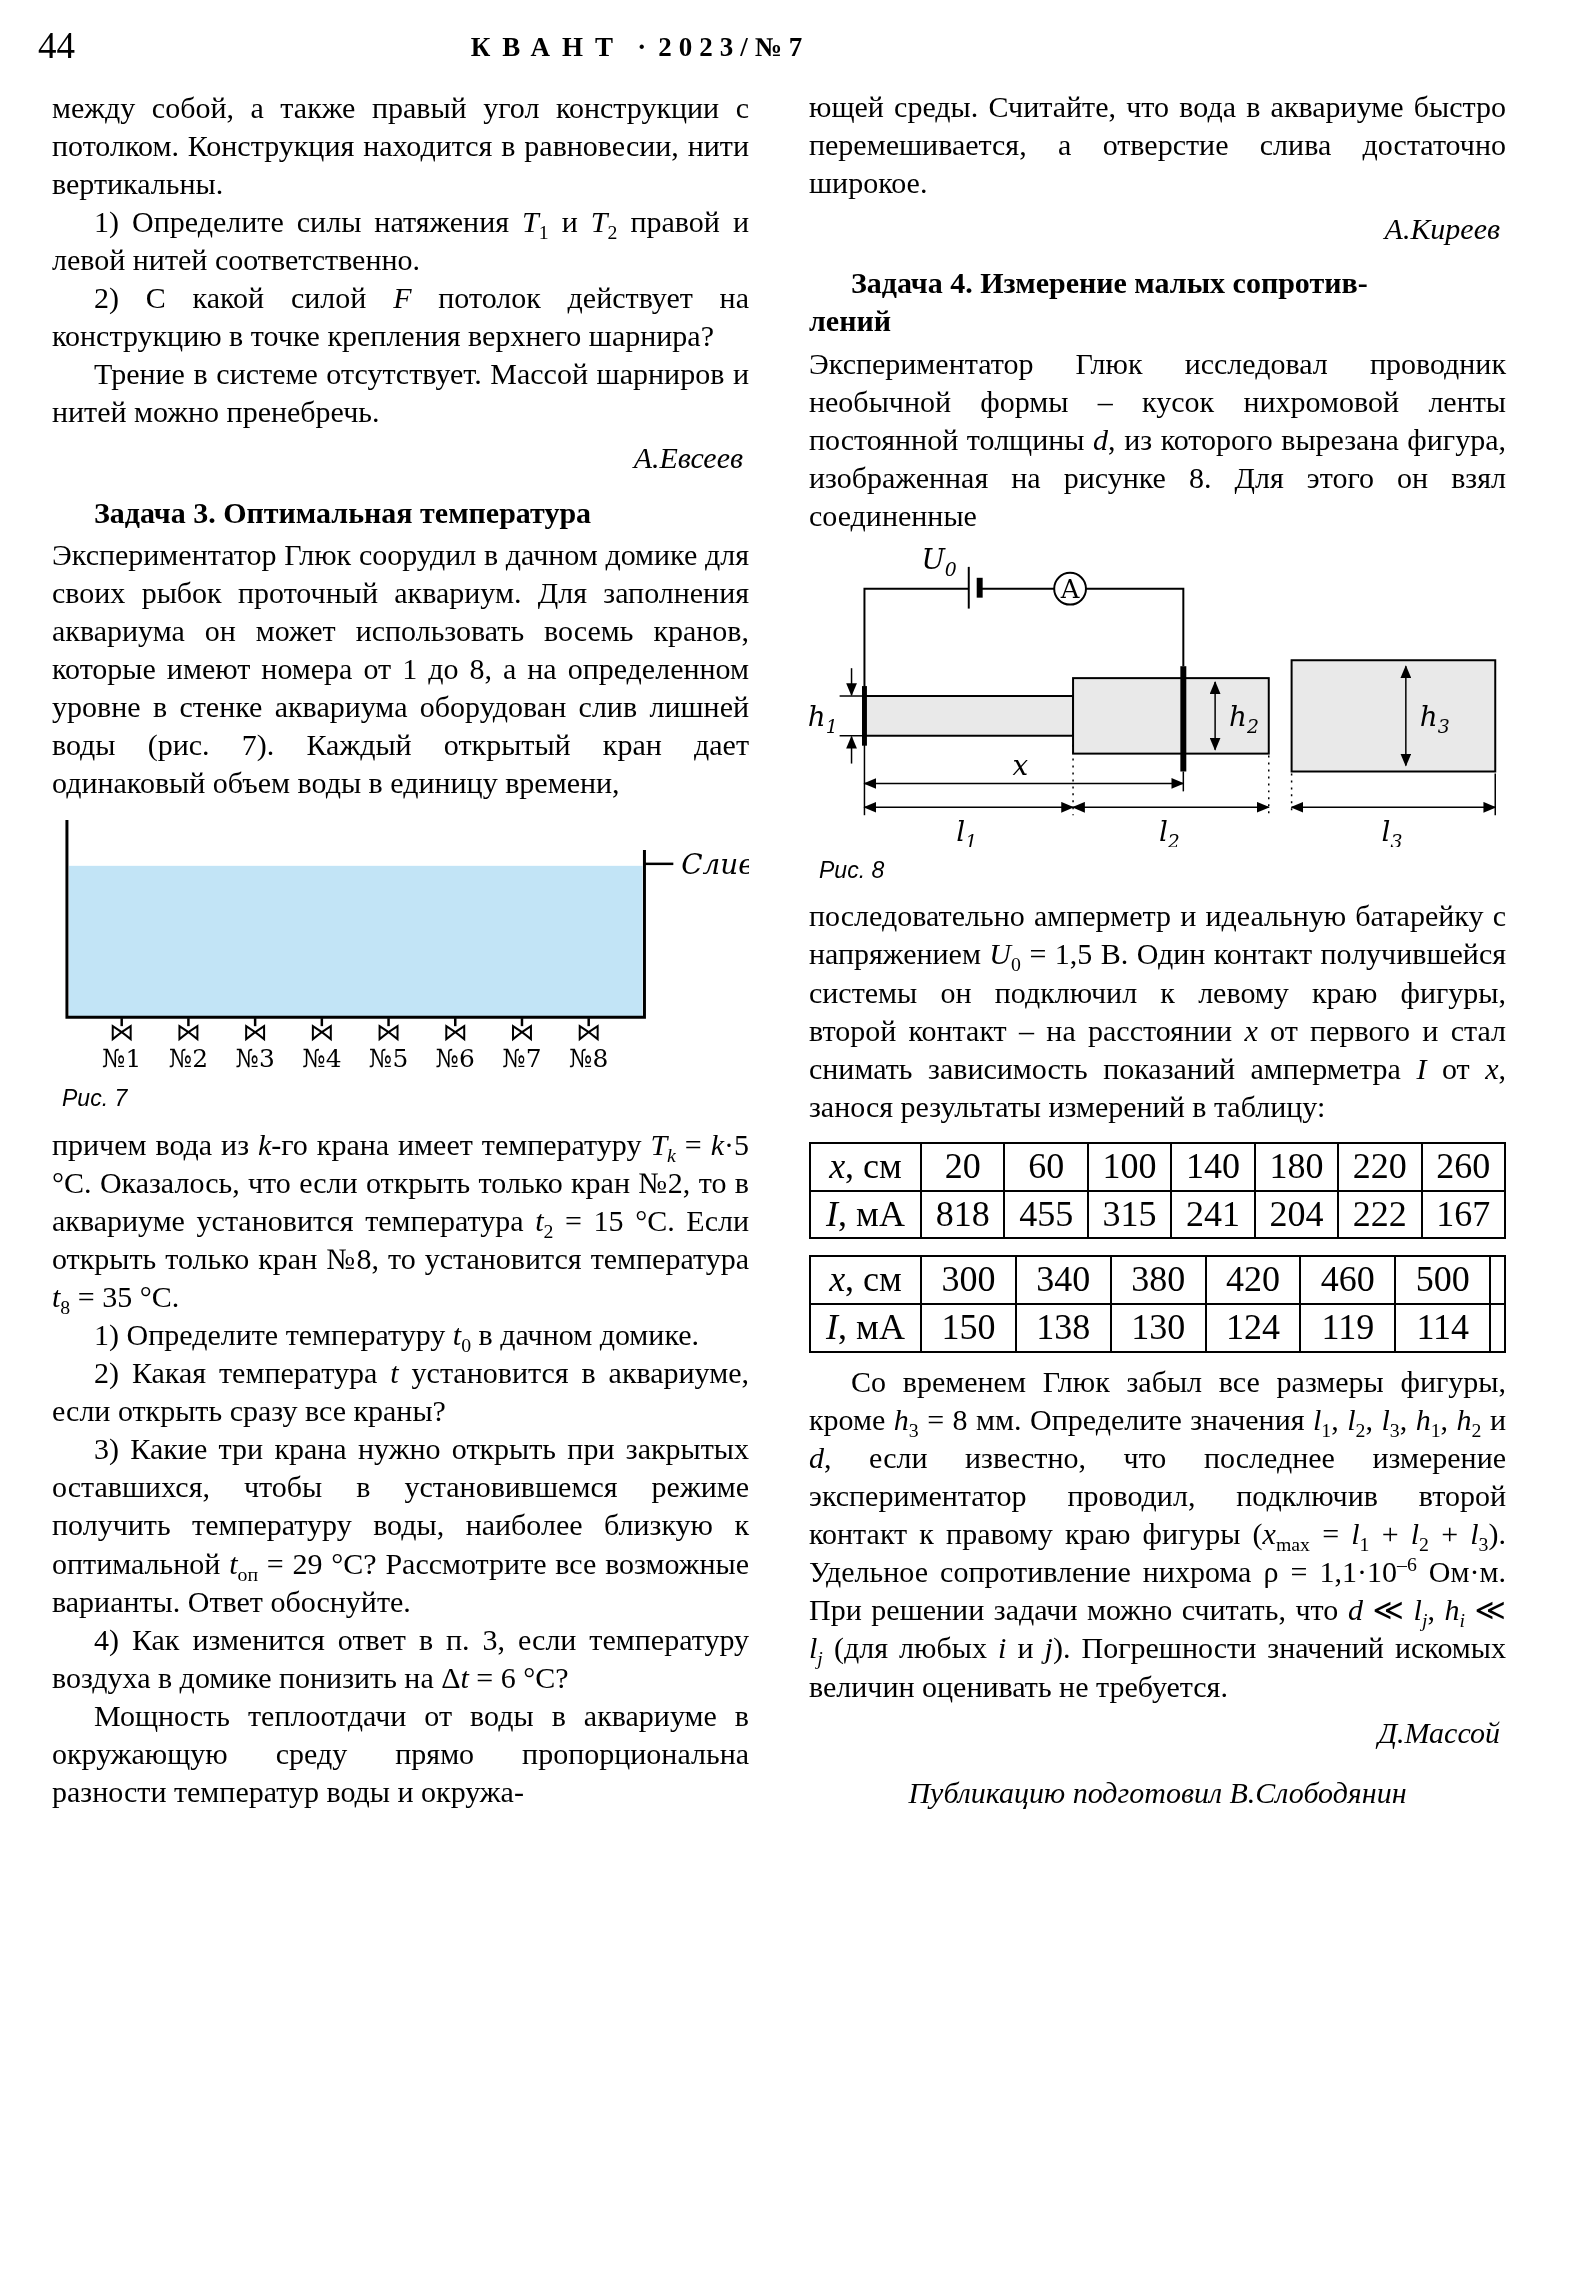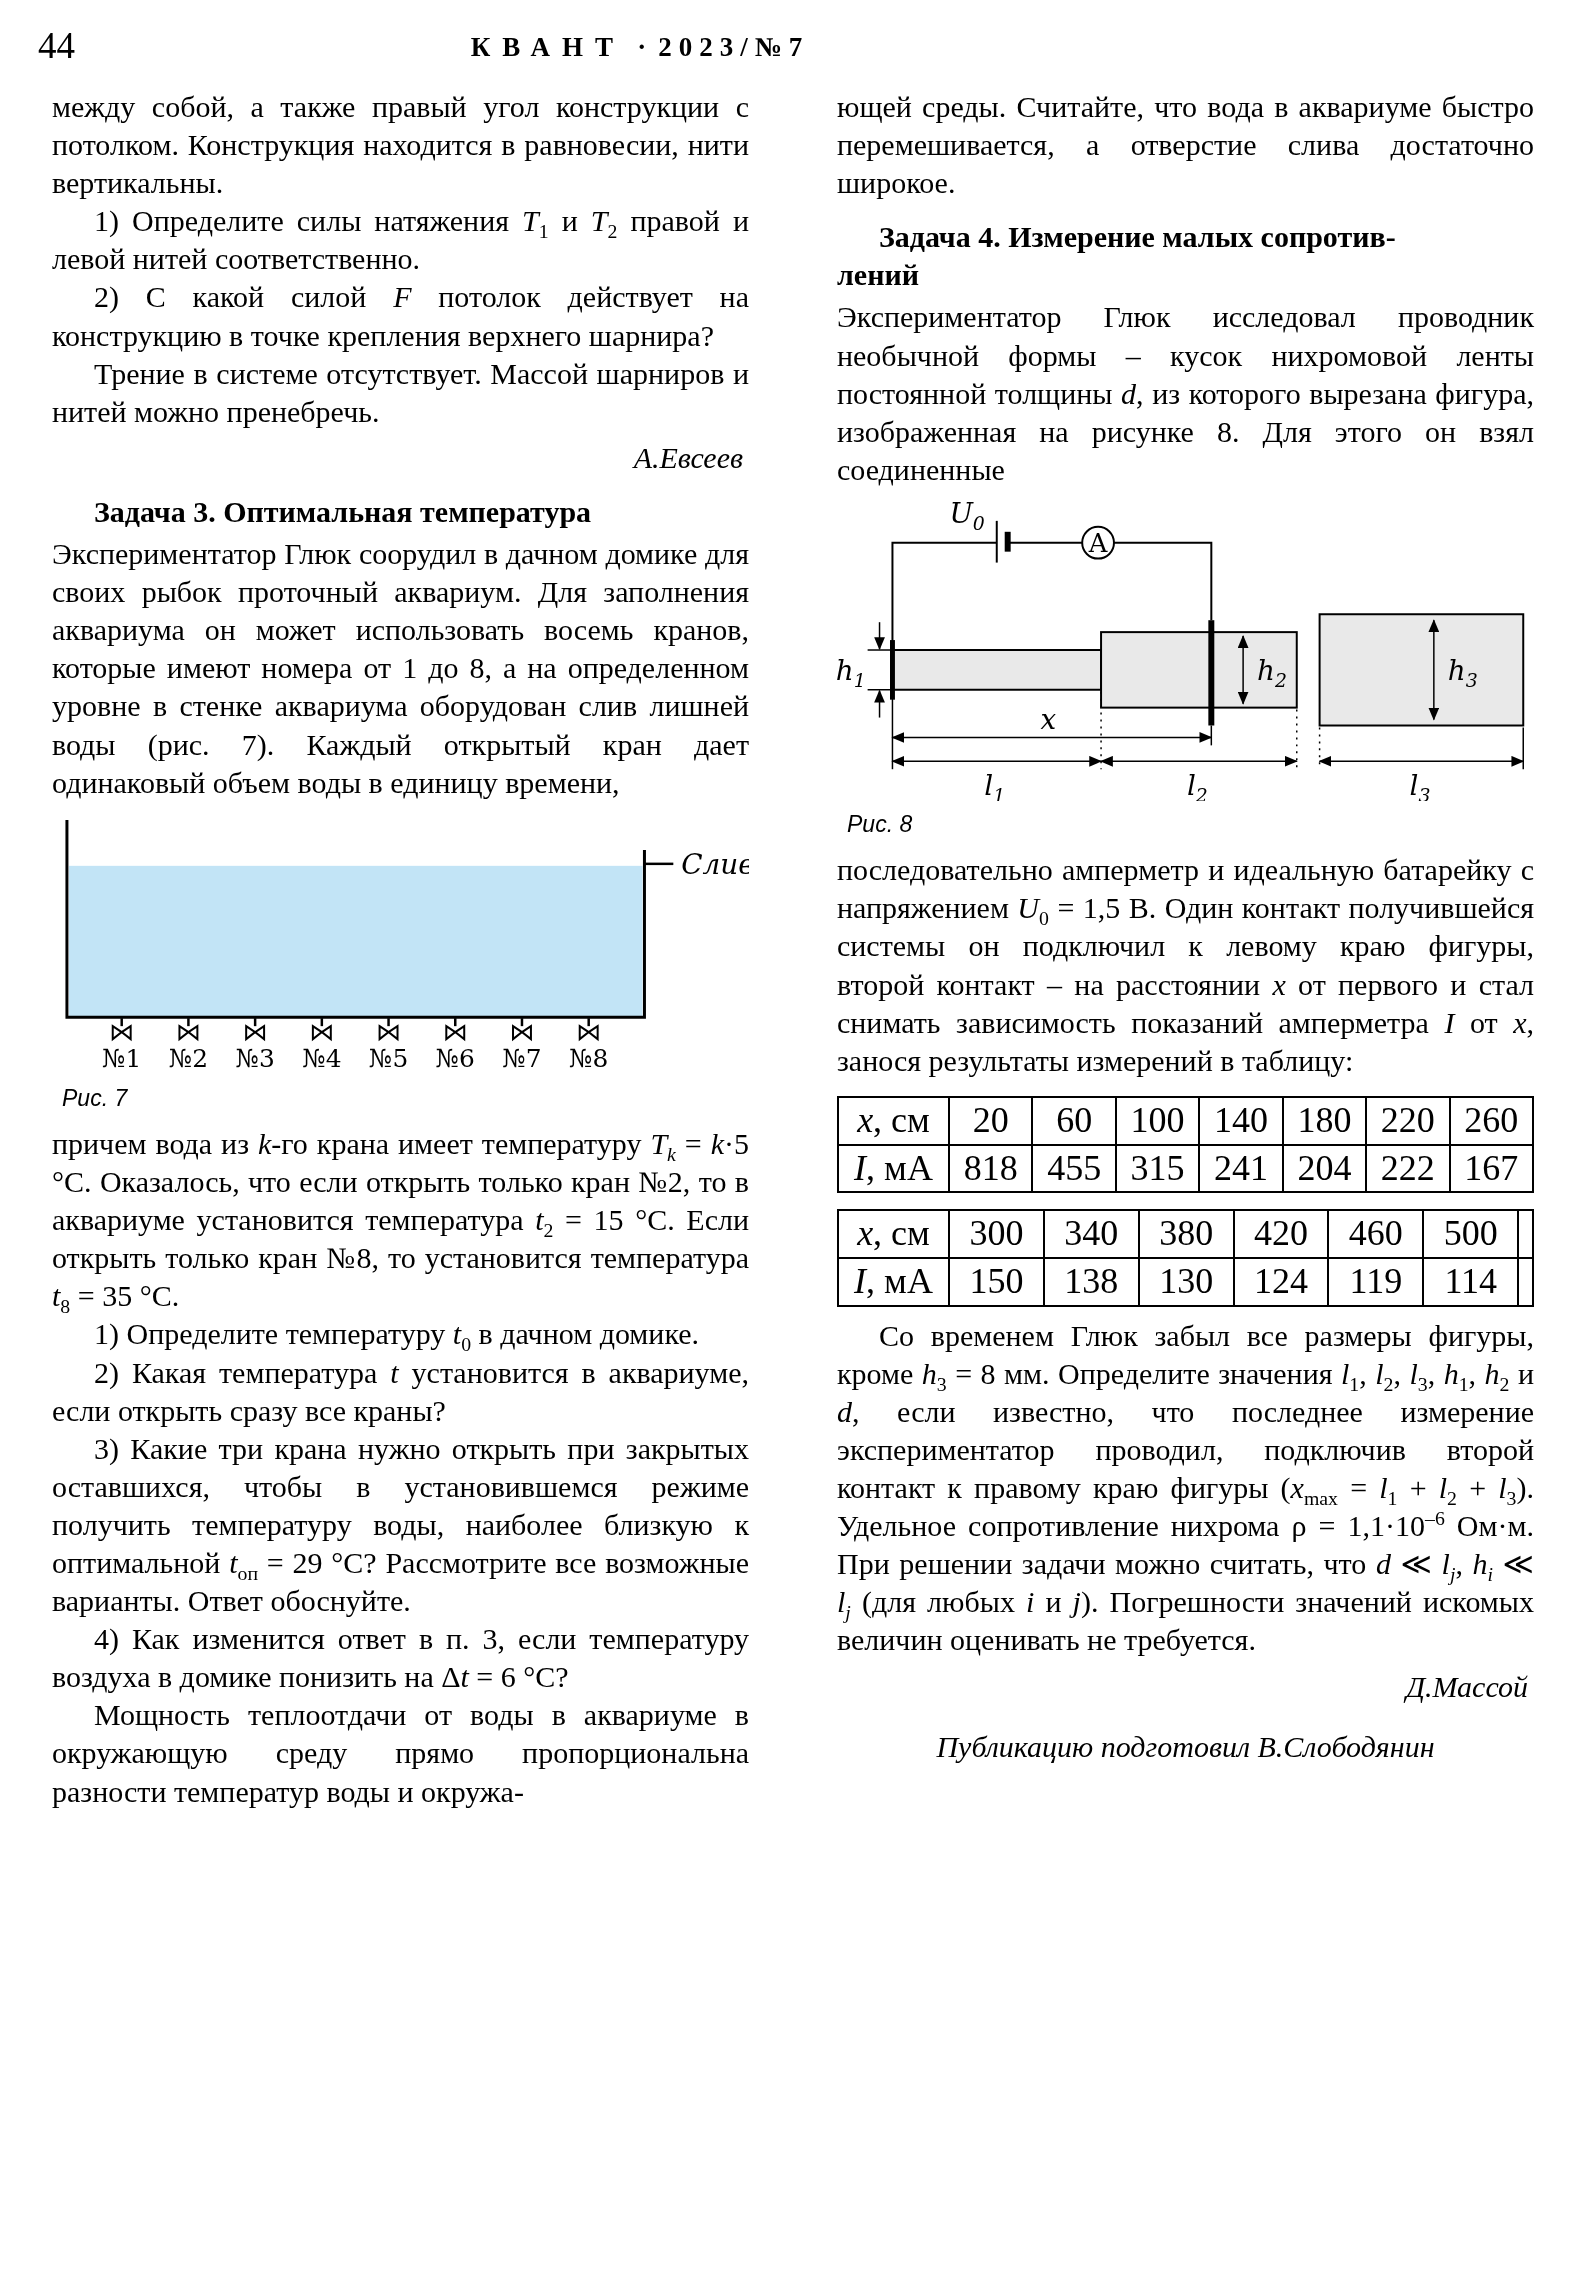--- a/index.html
+++ b/index.html
@@ -12,21 +12,21 @@
 
   
   .hdr { position:relative; height:80px; }
   .pagenum { position:absolute; left:38px; top:24px; font-size:37px; }
   .hdr-center { position:absolute; left:0; right:0; top:32px; text-align:center; font-weight:bold; font-size:27px;margin-left:12px; }
   .journal { letter-spacing:12px; }
   .issue { letter-spacing:7px; }
   .sep { padding:0 12px; }
 
   
-  .cols { display:flex; gap:88px; padding:8px 52px 0 52px; }
+  .cols { display:flex; gap:60px; padding:8px 52px 0 52px;align-items:center; }
   .col { flex:1 1 0; font-size:30px; line-height:1.27; text-align:justify; }
   .para { text-indent:42px; }
   .para.cont { text-indent:0; }
   .author { text-align:right; font-style:italic; margin:8px 6px 10px 0; }
   .task-title { font-weight:bold; text-indent:42px; margin:16px 0 4px 0; }
   .credit { text-align:center; font-style:italic; margin-top:22px; }
   sub, sup { font-size:66%; line-height:0; }
 
   
   .figure { margin:12px 0 2px 0; }
@@ -108,20 +108,21 @@
       <p class="para cont">причем вода из <i>k</i>-го крана имеет температуру <i>T<sub>k</sub></i> = <i>k</i>·5 °C. Оказалось, что если открыть только кран №2, то в аквариуме установится температура <i>t</i><sub>2</sub> = 15 °C. Если открыть только кран №8, то установится температура <i>t</i><sub>8</sub> = 35 °C.</p>
       <p class="para">1) Определите температуру <i>t</i><sub>0</sub> в дачном домике.</p>
       <p class="para">2) Какая температура <i>t</i> установится в аквариуме, если открыть сразу все краны?</p>
       <p class="para">3) Какие три крана нужно открыть при закрытых оставшихся, чтобы в установившемся режиме получить температуру воды, наиболее близкую к оптимальной <i>t</i><sub>оп</sub> = 29 °C? Рассмотрите все возможные варианты. Ответ обоснуйте.</p>
       <p class="para">4) Как изменится ответ в п. 3, если температуру воздуха в домике понизить на Δ<i>t</i> = 6 °C?</p>
       <p class="para">Мощность теплоотдачи от воды в аквариуме в окружающую среду прямо пропорциональна разности температур воды и окружа-</p>
     </div>
 
     <div class="col">
       <p class="para cont">ющей среды. Считайте, что вода в аквариуме быстро перемешивается, а отверстие слива достаточно широкое.</p>
+      <div class="author">А.Киреев</div>
       <div class="task-title">Задача 4. Измерение малых сопротив-<br>лений</div>
       <p class="para cont">Экспериментатор Глюк исследовал проводник необычной формы – кусок нихромовой ленты постоянной толщины <i>d</i>, из которого вырезана фигура, изображенная на рисунке 8. Для этого он взял соединенные</p>
 
       <div class="figure">
         <svg width="697" height="300" viewBox="0 0 700 302">
           <defs>
             <marker id="arr" viewBox="0 0 12 10" markerWidth="13" markerHeight="11" refX="11" refY="5" orient="auto-start-reverse" markerUnits="userSpaceOnUse">
               <path d="M0,0 L12,5 L0,10 Z" fill="#000"></path>
             </marker>
           </defs>

